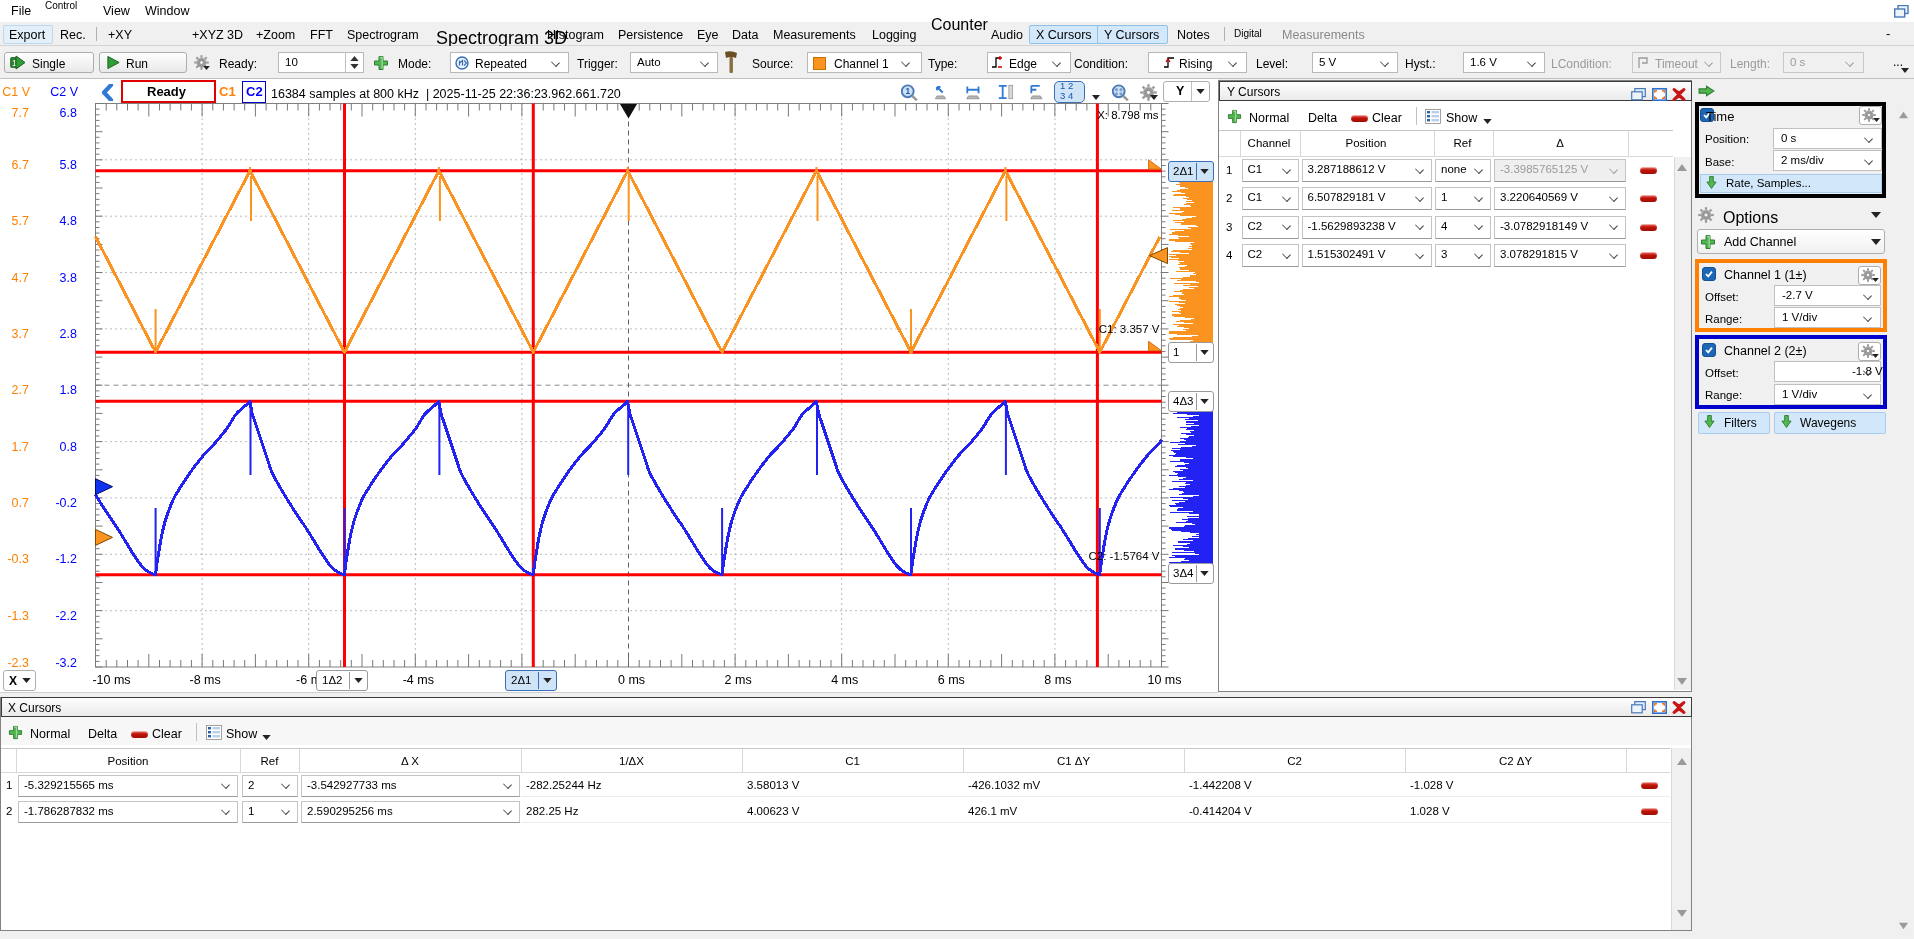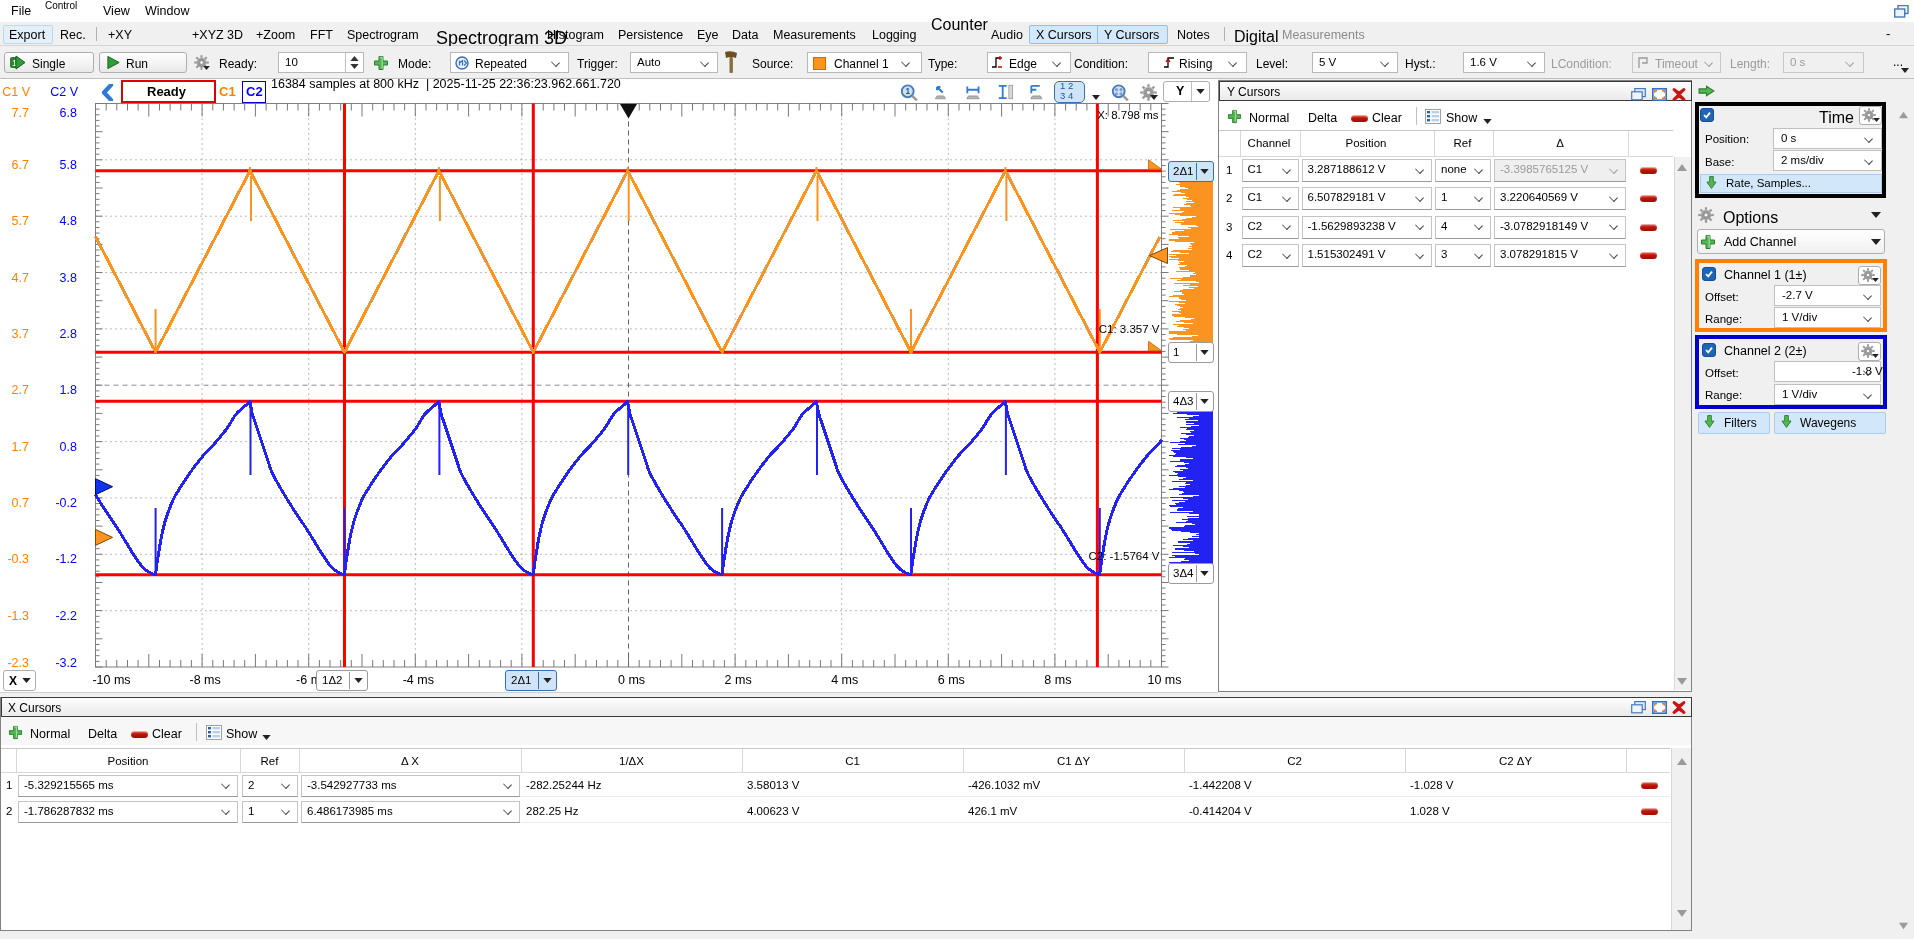--- a/index.html
+++ b/index.html
@@ -42,21 +42,21 @@
 <span class="tb" style="left:773px;top:28px;font-size:12.5px;color:#000">Measurements</span>
 <span class="tb" style="left:872px;top:28px;font-size:12.5px;color:#000">Logging</span>
 <span class="tb" style="left:931px;top:16px;font-size:16px;color:#000">Counter</span>
 <span class="tb" style="left:991px;top:28px;font-size:12.5px;color:#000">Audio</span>
 <span class="bluebtn" style="left:1029px;top:24.5px;width:70.69999999999999px;height:19px"></span>
 <span class="tb" style="left:1036px;top:28px;font-size:12.5px;color:#000">X Cursors</span>
 <span class="bluebtn" style="left:1097px;top:24.5px;width:70.69999999999999px;height:19px"></span>
 <span class="tb" style="left:1104px;top:28px;font-size:12.5px;color:#000">Y Cursors</span>
 <span class="tb" style="left:1177px;top:28px;font-size:12.5px;color:#000">Notes</span>
 <span class="abs" style="left:1224px;top:27px;width:1px;height:14px;background:#b0b0b0"></span>
-<span class="tb" style="left:1234px;top:28px;font-size:16px;color:#000">Digital</span>
+<span class="tb" style="left:1234px;top:28px;font-size:10px;color:#000">Digital</span>
 <span class="tb" style="left:1282px;top:28px;font-size:12.5px;color:#8a8a8a">Measurements</span>
 <span class="tb" style="left:1886px;top:26px;font-size:13px">-</span>
 <div class="abs" style="left:0;top:46px;width:1914px;height:33px;background:#f0f0f0;border-bottom:1px solid #c0c0c0"></div>
 <span class="btn" style="left:4px;top:52px;width:90px;height:21px"></span>
 <svg class="abs" style="left:10px;top:55px" width="16" height="15" viewBox="0 0 16 15">
     <rect x="0" y="2" width="9" height="11" rx="2" fill="#2e7d32"></rect>
     <text x="4.5" y="11" font-size="9" fill="#fff" text-anchor="middle" font-family="Liberation Sans">1</text>
     <path d="M6 1 L15 7.5 L6 14 Z" fill="#2e9e36" stroke="#1b5e20"></path>
   </svg>
 <span class="tb" style="left:32px;top:57px">Single</span>
@@ -155,21 +155,21 @@
   </svg>
 <div class="abs" style="left:0;top:79px;width:1218px;height:616px;background:#fff"></div>
 <svg class="abs" style="left:100px;top:84px" width="16" height="17" viewBox="0 0 16 17">
     <path d="M11 1 L4 8.5 L11 16" fill="none" stroke="#2f7ad4" stroke-width="4.2" stroke-linecap="round" stroke-linejoin="round"></path>
   </svg>
 <span class="abs" style="left:121px;top:80px;width:95px;height:23px;border:2.5px solid #e00000;background:#fff"></span>
 <span class="tb" style="left:147px;top:84px;font-weight:bold;font-size:13px">Ready</span>
 <span class="tb" style="left:219px;top:84px;font-weight:bold;font-size:13px;color:#ff8000">C1</span>
 <span class="abs" style="left:242px;top:80.5px;width:24px;height:22px;border:1.6px solid #0000cc;background:#fff"></span>
 <span class="tb" style="left:246px;top:84px;font-weight:bold;font-size:13px;color:#0000ff">C2</span>
-<span class="tb" style="left:271px;top:77px;font-size:12.5px">16384 samples at 800 kHz&nbsp; | 2025-11-25 22:36:23.962.661.720</span>
+<span class="tb" style="left:271px;top:87px;font-size:12.5px">16384 samples at 800 kHz&nbsp; | 2025-11-25 22:36:23.962.661.720</span>
 <svg class="abs" style="left:900px;top:83px" width="19" height="19" viewBox="0 0 16 16">
     <circle cx="6.5" cy="7" r="5" fill="#cfe0f2" stroke="#4a79b8" stroke-width="1.6"></circle>
     <text x="6.5" y="9.5" font-size="7" font-weight="bold" fill="#1a56b0" text-anchor="middle">1</text>
     <line x1="10.2" y1="10.8" x2="14.2" y2="14.6" stroke="#9a9a9a" stroke-width="2.2"></line>
   </svg>
 <svg class="abs" style="left:932px;top:83px" width="18" height="18" viewBox="0 0 16 16">
     <path d="M3 14 h9 l-1.5 -2.5 h-6 Z" fill="#b8b8b8" stroke="#8a8a8a" stroke-width="0.7"></path>
     <path d="M9.5 8.5 L4.5 3.5 M4.5 3.5 l0 3 M4.5 3.5 l3 0" stroke="#2f7ad4" stroke-width="1.8" fill="none"></path>
   </svg>
 <svg class="abs" style="left:964px;top:83px" width="19" height="18" viewBox="0 0 16 16">
@@ -466,21 +466,21 @@
     <path d="M1 9 H11 L6 2 Z" fill="#9a9a9a"></path>
   </svg>
 <svg class="abs" style="left:1897px;top:921px" width="13" height="10" viewBox="0 0 12 11">
     <path d="M1 2 H11 L6 9 Z" fill="#9a9a9a"></path>
   </svg>
 <div class="abs" style="left:1695px;top:102px;width:191px;height:96px;border:4.5px solid #000;background:#f0f0f0"></div>
 <span class="abs" style="left:1700px;top:108px;width:14px;height:14px;border-radius:3px;background:#1d66b5;border:1px solid #155090"></span>
 <svg class="abs" style="left:1702px;top:110px" width="10" height="10" viewBox="0 0 10 10">
     <path d="M2 5 L4.2 7.4 L8 2.6" fill="none" stroke="#fff" stroke-width="1.8"></path>
   </svg>
-<span class="tb" style="left:1819px;top:109px;font-size:16px">Time</span>
+<span class="tb" style="left:1706px;top:109px;font-size:13px">Time</span>
 <span class="btn" style="left:1859px;top:106px;width:23px;height:19px;background:#fff"></span>
 <svg class="abs" style="left:1862px;top:108px" width="14" height="14" viewBox="0 0 16 16">
     <g fill="#9a9a9a">
       <rect x="6.9" y="0.2" width="2.2" height="3.2" transform="rotate(0 8 8)"></rect>
       <rect x="6.9" y="0.2" width="2.2" height="3.2" transform="rotate(45 8 8)"></rect>
       <rect x="6.9" y="0.2" width="2.2" height="3.2" transform="rotate(90 8 8)"></rect>
       <rect x="6.9" y="0.2" width="2.2" height="3.2" transform="rotate(135 8 8)"></rect>
       <rect x="6.9" y="0.2" width="2.2" height="3.2" transform="rotate(180 8 8)"></rect>
       <rect x="6.9" y="0.2" width="2.2" height="3.2" transform="rotate(225 8 8)"></rect>
       <rect x="6.9" y="0.2" width="2.2" height="3.2" transform="rotate(270 8 8)"></rect>
@@ -690,21 +690,21 @@
 <span class="abs" style="left:521px;top:796.0px;width:1149px;height:1px;background:#ececec"></span>
 <span class="abs" style="left:1641px;top:782.0px;width:17px;height:7px;border-radius:3.5px;background:linear-gradient(#e86a60,#c01408 45%,#a00d04);box-shadow:inset 0 1px 1px rgba(255,255,255,.5)"></span>
 <span class="cell" style="left:6px;top:804.5px">2</span>
 <span class="abs" style="left:18px;top:800.5px;width:220px;height:22px;background:#fff;border:1px solid #c4c4c4;border-bottom:1.6px solid #9a9a9a"></span>
 <span class="cell" style="left:24px;top:804.5px;color:#000">-1.786287832 ms</span>
 <span class="abs" style="left:222px;top:806.5px;width:7px;height:7px;border-right:1.6px solid #404040;border-bottom:1.6px solid #404040;transform:rotate(45deg) scale(1,.8)"></span>
 <span class="abs" style="left:242px;top:800.5px;width:56px;height:22px;background:#fff;border:1px solid #c4c4c4;border-bottom:1.6px solid #9a9a9a"></span>
 <span class="cell" style="left:248px;top:804.5px;color:#000">1</span>
 <span class="abs" style="left:282px;top:806.5px;width:7px;height:7px;border-right:1.6px solid #404040;border-bottom:1.6px solid #404040;transform:rotate(45deg) scale(1,.8)"></span>
 <span class="abs" style="left:301px;top:800.5px;width:219px;height:22px;background:#fff;border:1px solid #c4c4c4;border-bottom:1.6px solid #9a9a9a"></span>
-<span class="cell" style="left:307px;top:804.5px;color:#000">6.486173985 ms</span>
+<span class="cell" style="left:307px;top:804.5px;color:#000">2.590295256 ms</span>
 <span class="abs" style="left:504px;top:806.5px;width:7px;height:7px;border-right:1.6px solid #404040;border-bottom:1.6px solid #404040;transform:rotate(45deg) scale(1,.8)"></span>
 <span class="cell" style="left:526px;top:804.5px">282.25 Hz</span>
 <span class="cell" style="left:747px;top:804.5px">4.00623 V</span>
 <span class="cell" style="left:968px;top:804.5px">426.1 mV</span>
 <span class="cell" style="left:1189px;top:804.5px">-0.414204 V</span>
 <span class="cell" style="left:1410px;top:804.5px">1.028 V</span>
 <span class="abs" style="left:521px;top:821.5px;width:1149px;height:1px;background:#ececec"></span>
 <span class="abs" style="left:1641px;top:807.5px;width:17px;height:7px;border-radius:3.5px;background:linear-gradient(#e86a60,#c01408 45%,#a00d04);box-shadow:inset 0 1px 1px rgba(255,255,255,.5)"></span>
 <div class="abs" style="left:1671px;top:748px;width:20px;height:182px;background:#f0f0f0;border-left:1px solid #d8d8d8"></div>
 <svg class="abs" style="left:1676px;top:756px" width="12" height="11" viewBox="0 0 12 11">

